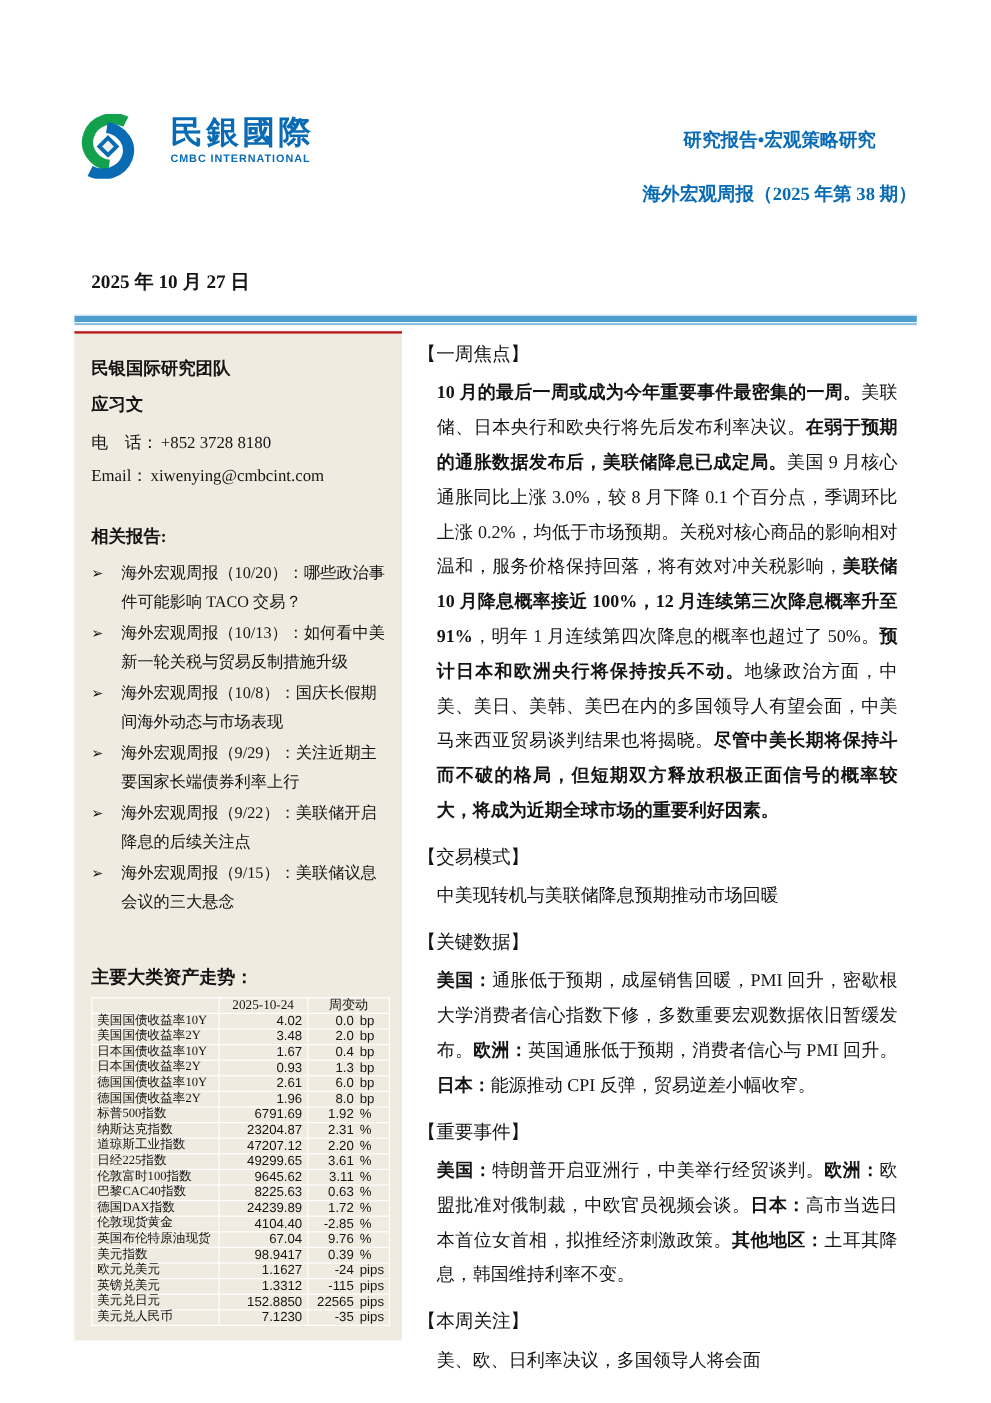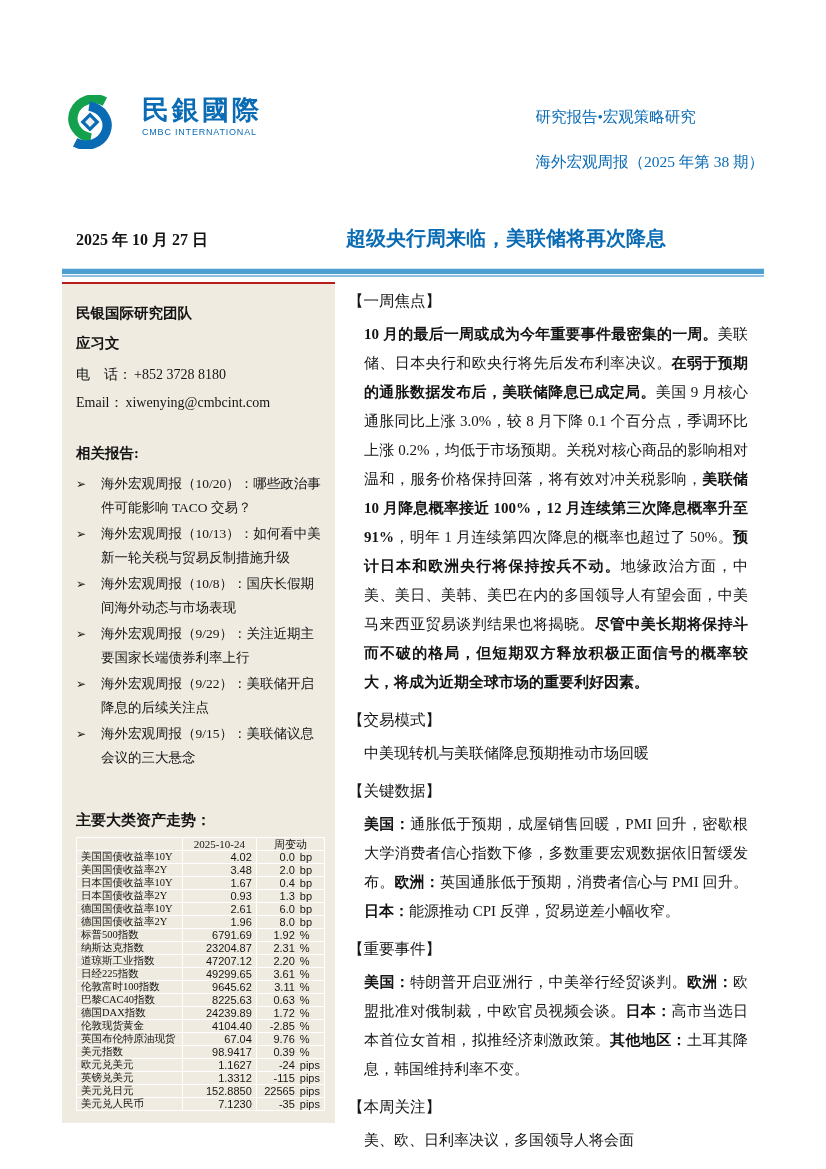--- a/index.html
+++ b/index.html
@@ -9,22 +9,22 @@
     font-family:"Liberation Serif","DejaVu Serif",serif; color:#141414;
     position:relative; overflow:hidden;
   }
   .inner { padding:0 62px; }
 
   
   .top { display:flex; justify-content:space-between; align-items:flex-start; padding-top:95px; }
   .logo { display:flex; gap:24px; align-items:flex-start; }
   .logo-txt { display:flex; flex-direction:column; }
   .logo-cn { font-family:"Liberation Sans","DejaVu Sans",sans-serif; font-weight:bold; font-size:27px; line-height:30px; letter-spacing:3px; color:#0a6bb5; }
-  .logo-en { font-family:"Liberation Sans","DejaVu Sans",sans-serif; font-weight:normal; font-size:9px; letter-spacing:0.8px; color:#0a6bb5; margin-top:2px; }
-  .head-right { text-align:left; color:#0a6bb5; font-weight:normal; }
+  .logo-en { font-family:"Liberation Sans","DejaVu Sans",sans-serif; font-weight:bold; font-size:9px; letter-spacing:0.8px; color:#0a6bb5; margin-top:2px; }
+  .head-right { text-align:center; color:#0a6bb5; font-weight:bold; }
   .report-type { font-size:15.5px; margin-top:12px; }
   .issue { font-size:15.5px; margin-top:24px; }
 
   
   .title-row { display:flex; align-items:baseline; margin-top:52px; }
   .date { font-size:16px; font-weight:bold; padding-left:14px; white-space:nowrap; }
   .doc-title { flex:1; text-align:center; font-size:20px; font-weight:bold; color:#0a6bb5; padding-left:40px; }
 
   .divider { margin-top:16px; height:9px;
     background:linear-gradient(to bottom,#cde5f4 0%,#cde5f4 16%,#4e9ed2 16%,#4e9ed2 72%,#f2f8fc 72%,#f2f8fc 80%,#8fc0e2 80%,#8fc0e2 100%); }
@@ -83,21 +83,20 @@
         </div>
       </div>
       <div class="head-right">
         <div class="report-type">研究报告•宏观策略研究</div>
         <div class="issue">海外宏观周报（2025 年第 38 期）</div>
       </div>
     </header>
 
     <div class="title-row">
       <div class="date">2025 年 10 月 27 日</div>
-      <div class="doc-title">超级央行周来临，美联储将再次降息</div>
     </div>
 
     <div class="divider"></div>
 
     <div class="cols">
       <aside class="panel">
         <div class="team">民银国际研究团队</div>
         <div class="analyst">应习文</div>
         <div class="contact">
           <span>电　话：</span><span class="cv">+852 3728 8180</span>

